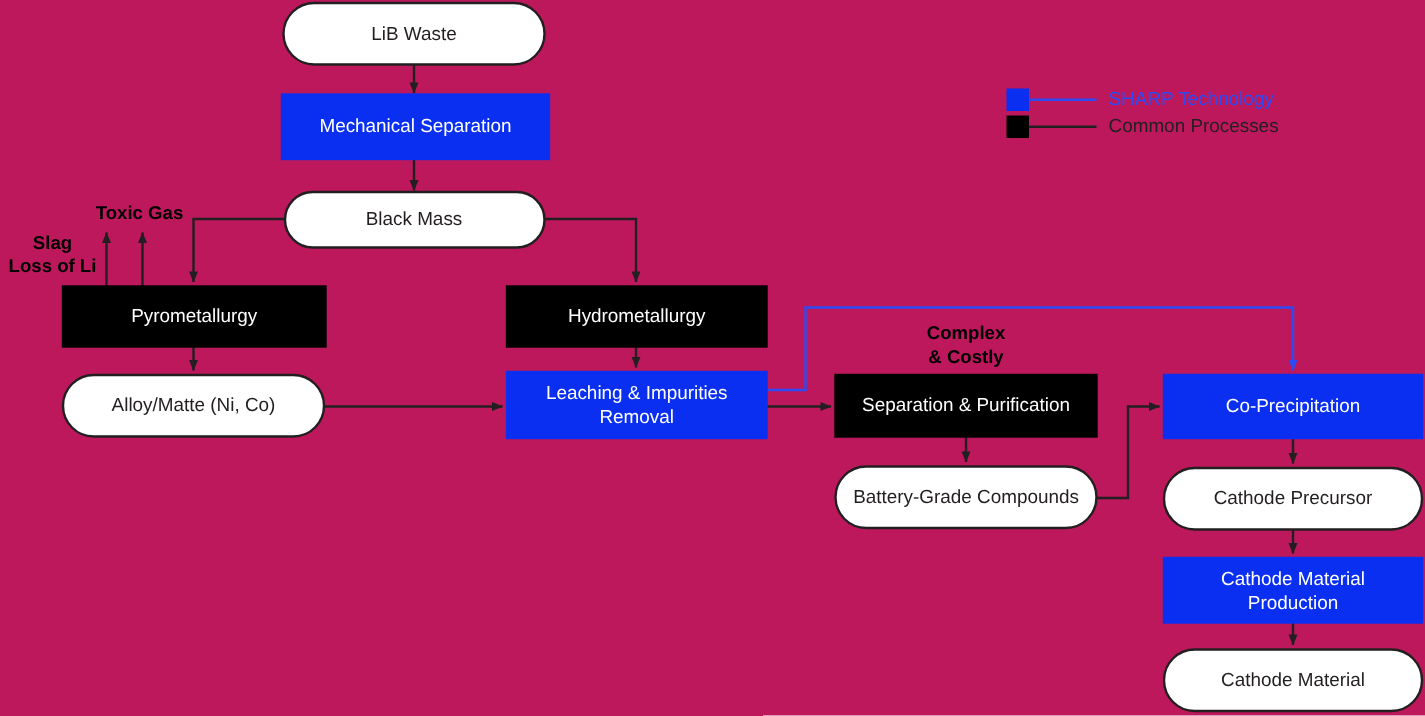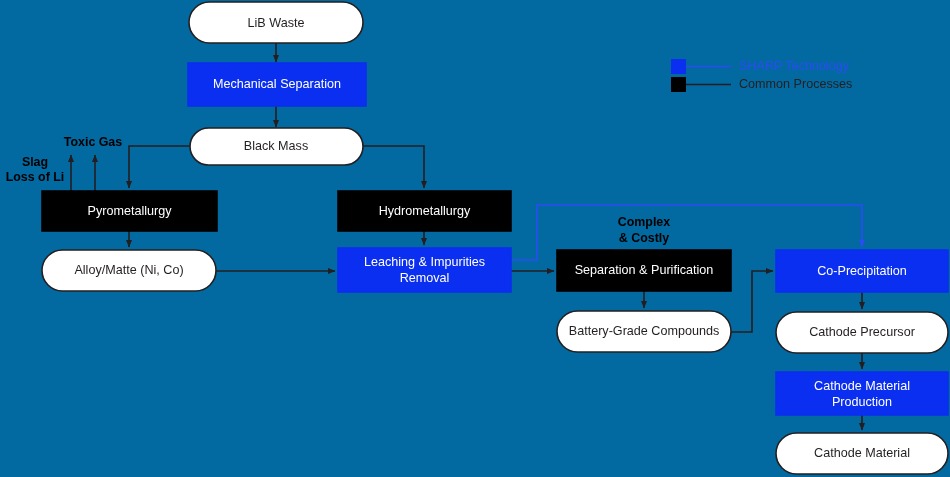--- a/index.html
+++ b/index.html
@@ -8,21 +8,21 @@
     background: #ffffff;
   }
   body {
     font-family: "Liberation Sans", sans-serif;
   }
   #diagram-root {
     position: relative;
     width: 950px;
     height: 477px;
     overflow: hidden;
-    background: #0369a1;
+    background: #be185d;
   }
   svg.flow {
     display: block;
     width: 950px;
     height: 477px;
   }
   .node-rect {
     stroke: #231f20;
     stroke-width: 1.6;
   }

